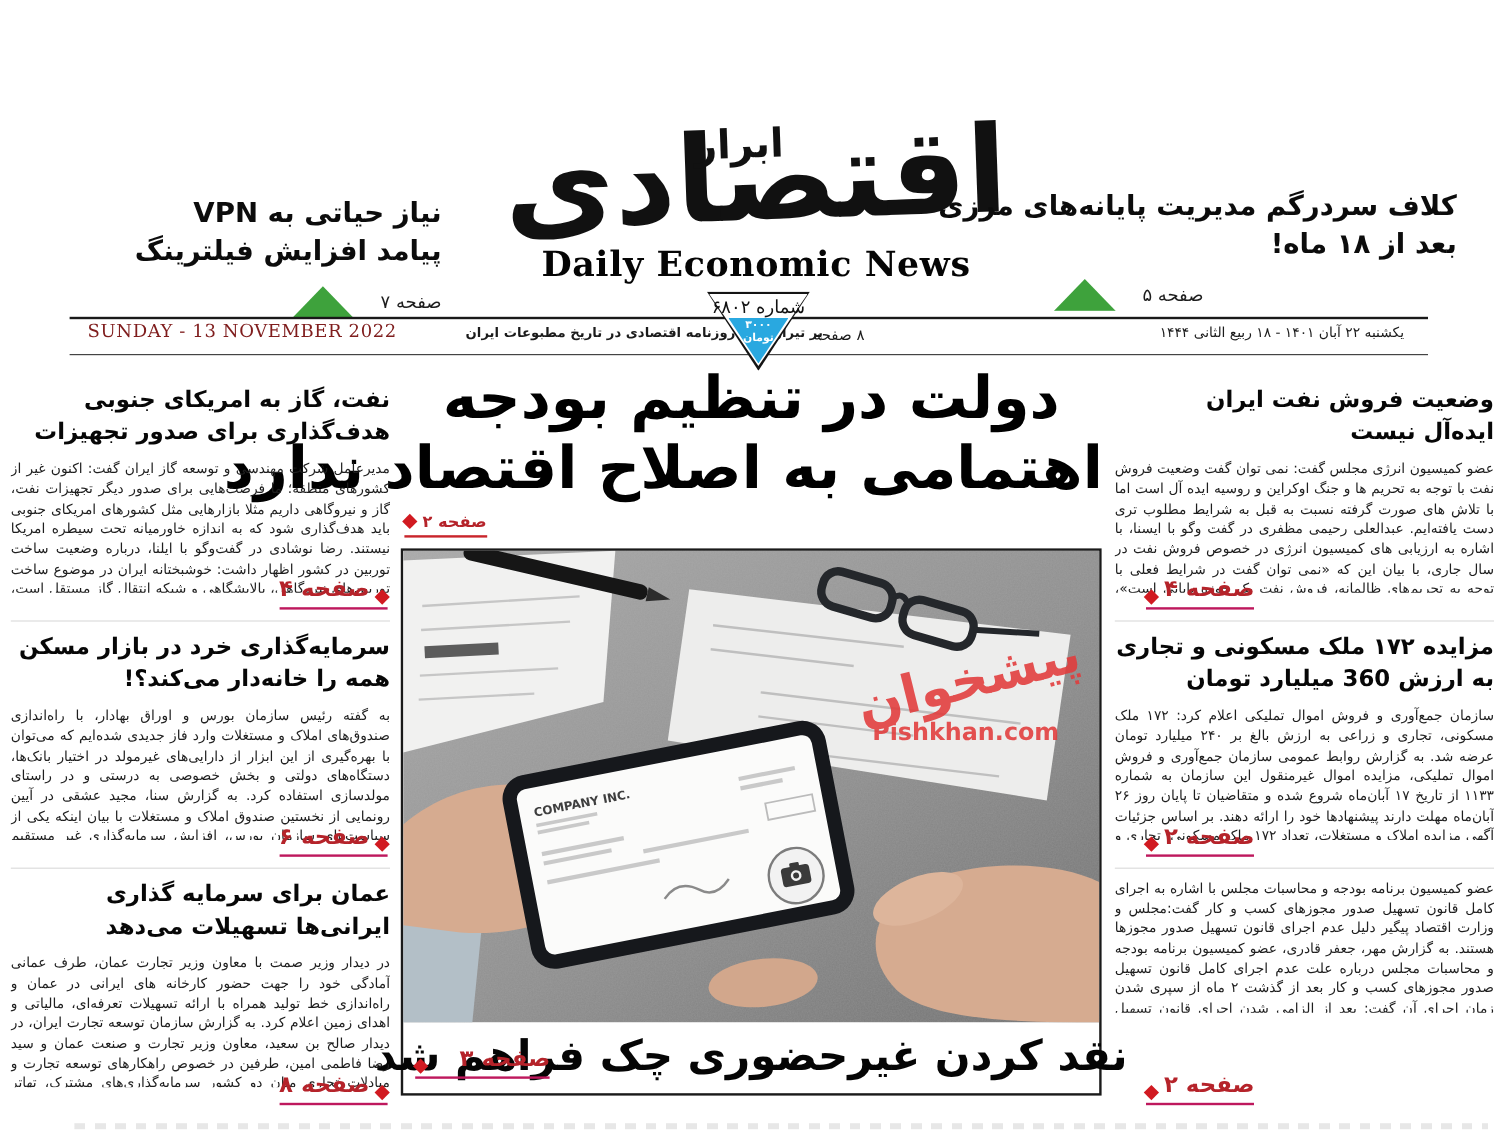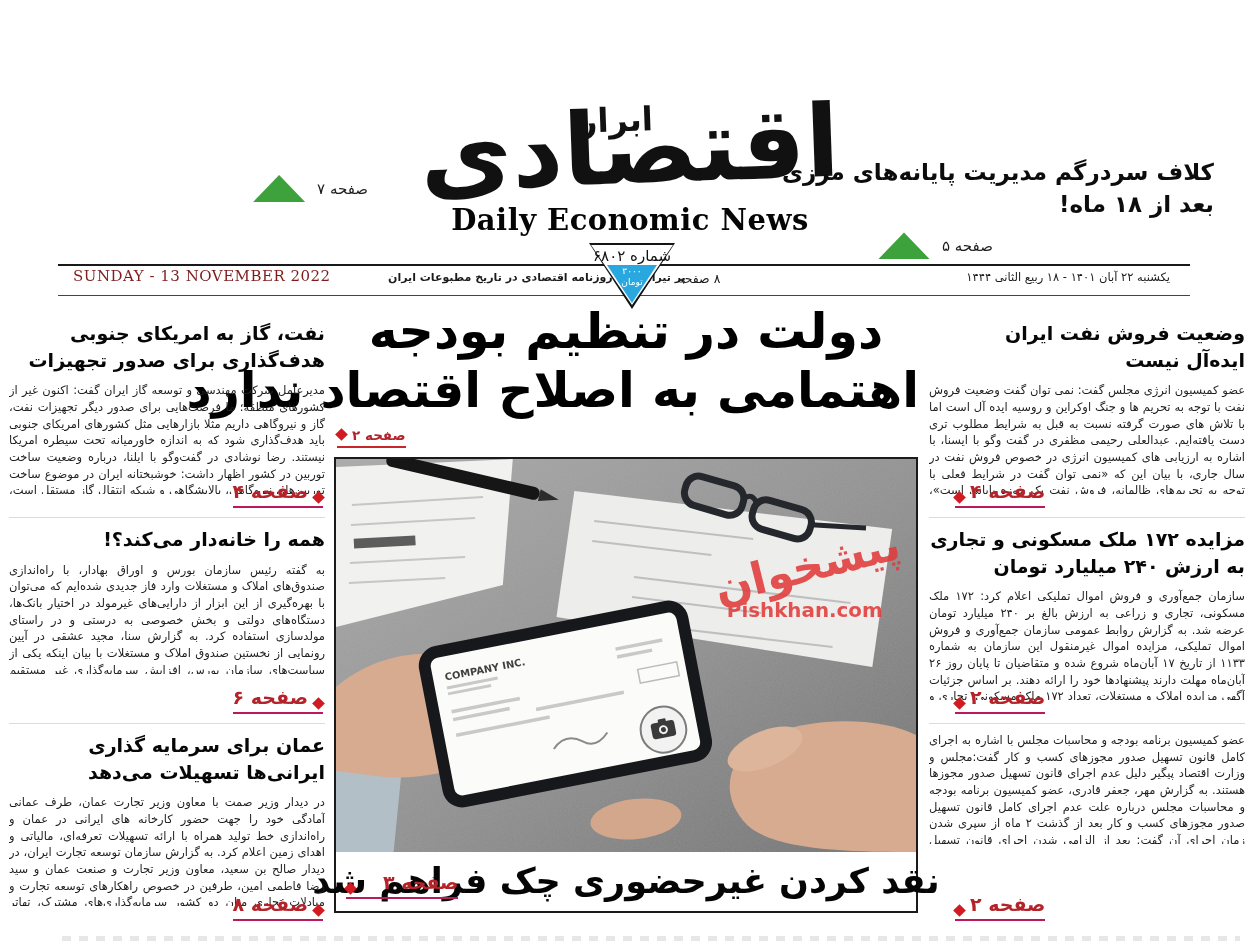--- a/index.html
+++ b/index.html
@@ -4,21 +4,21 @@
 <style>
   html,body{margin:0;padding:0;}
   body{width:1250px;height:946px;background:#ffffff;position:relative;overflow:hidden;
        font-family:"DejaVu Sans",sans-serif;color:#111;}
   .abs{position:absolute;}
   .fa{direction:rtl;unicode-bidi:plaintext;}
 
   
   .corner{position:absolute;}
   .corner .title{font-weight:bold;font-size:23px;line-height:1.38;color:#0c0c0c;text-align:right;white-space:nowrap;}
-  .marker-green{display:flex;align-items:center;gap:12px;margin-top:12px;}
+  .marker-green{display:flex;align-items:center;gap:22px;margin-top:12px;}
   .tri-green{width:52px;height:27px;background:#3ea23c;clip-path:polygon(50% 0,100% 100%,0 100%);}
   .pg-label{font-size:15px;color:#1d1d1d;}
   #corner-left{left:46px;top:163px;width:322px;}
   #corner-left .marker-green{justify-content:flex-end;}
   #corner-right{left:878px;top:157px;width:336px;}
   #corner-right .marker-green{justify-content:flex-start;}
 
   
   #masthead{left:398px;top:96px;width:464px;text-align:center;}
   .logo-wrap{position:relative;display:inline-block;transform:rotate(-2deg);}
@@ -26,21 +26,21 @@
   .logo-small{position:absolute;top:4px;left:38%;font-size:33px;font-weight:bold;}
   .logo-en{font-family:"DejaVu Serif",serif;font-size:29px;font-weight:bold;letter-spacing:.5px;margin-top:2px;color:#050505;}
 
   
   #issue-badge{left:589px;top:243px;width:86px;height:66px;z-index:6;}
   .tri-outer{position:absolute;inset:0;background:#141414;clip-path:polygon(0 0,100% 0,50% 100%);}
   .tri-inner{position:absolute;left:2px;right:2px;top:2px;bottom:4px;background:#fff;clip-path:polygon(0 0,100% 0,50% 100%);}
   .badge-issue{position:absolute;top:4px;left:0;right:0;text-align:center;font-size:15px;color:#111;}
   .tri-blue{position:absolute;top:22px;left:50%;transform:translateX(-50%);width:50px;height:38px;
             background:#29a8e0;clip-path:polygon(0 0,100% 0,50% 100%);color:#fff;text-align:center;
-            font-size:9px;line-height:1.25;padding-top:1px;box-sizing:border-box;}
+            font-size:9px;line-height:1.25;padding-top:1px;box-sizing:border-box;font-weight:bold;}
 
   
   .rule-top{left:58px;top:264px;width:1132px;height:2px;background:#191919;}
   .rule-bot{left:58px;top:295px;width:1132px;height:1px;background:#444;}
   #date-en{left:73px;top:267px;font-family:"DejaVu Serif",serif;font-size:15px;letter-spacing:.5px;color:#7f1d1d;}
   #slogan{left:388px;top:271px;font-size:11px;font-weight:bold;color:#1b1b1b;white-space:nowrap;}
   #pages-count{left:678px;top:271px;font-size:12.5px;color:#1b1b1b;}
   #date-fa{right:80px;top:270px;font-size:11.5px;color:#1b1b1b;white-space:nowrap;}
 
   
@@ -72,20 +72,24 @@
   .caption-row .red-marker{position:absolute;left:10px;bottom:10px;gap:28px;}
 
   
   #ghost{left:62px;top:936px;width:1178px;height:5px;opacity:.5;
          background:repeating-linear-gradient(90deg,#cfcfcf 0 9px,transparent 9px 17px);}
 </style>
 </head>
 <body>
 
 <div class="corner" id="corner-left">
+  <div class="title fa">
+    <div>نیاز حیاتی به VPN</div>
+    <div>پیامد افزایش فیلترینگ</div>
+  </div>
   <div class="marker-green">
     <span class="tri-green"></span>
     <span class="pg-label fa">صفحه ۷</span>
   </div>
 </div>
 
 <div class="abs" id="masthead">
   <div class="logo-wrap">
     <div class="logo-main fa">اقتصادی</div>
     <div class="logo-small fa">ابرار</div>
@@ -238,21 +242,21 @@
     </h3>
     <p class="body fa">عضو کمیسیون انرژی مجلس گفت: نمی توان گفت وضعیت فروش نفت با توجه به تحریم ها و جنگ اوکراین و روسیه ایده آل است اما با تلاش های صورت گرفته نسبت به قبل به شرایط مطلوب تری دست یافته‌ایم. عبدالعلی رحیمی مظفری در گفت وگو با ایسنا، با اشاره به ارزیابی های کمیسیون انرژی در خصوص فروش نفت در سال جاری، با بیان این که «نمی توان گفت در شرایط فعلی با توجه به تحریم‌های ظالمانه، فروش نفت یک حوزه پایایی است»، تصریح کرد: بعد از حمله روسیه ...</p>
     <div class="red-marker mk-left">
       <span class="diamond"></span>
       <span class="fa">صفحه ۴</span>
     </div>
   </article>
   <article class="article">
     <h3 class="t fa">
       <div>مزایده ۱۷۲ ملک مسکونی و تجاری</div>
-      <div>به ارزش ۲۴۰ میلیارد تومان</div>
+      <div>به ارزش 360 میلیارد تومان</div>
     </h3>
     <p class="body fa">سازمان جمع‌آوری و فروش اموال تملیکی اعلام کرد: ۱۷۲ ملک مسکونی، تجاری و زراعی به ارزش بالغ بر ۲۴۰ میلیارد تومان عرضه شد. به گزارش روابط عمومی سازمان جمع‌آوری و فروش اموال تملیکی، مزایده اموال غیرمنقول این سازمان به شماره ۱۱۳۳ از تاریخ ۱۷ آبان‌ماه شروع شده و متقاضیان تا پایان روز ۲۶ آبان‌ماه مهلت دارند پیشنهادها خود را ارائه دهند. بر اساس جزئیات آگهی مزایده املاک و مستغلات، تعداد ۱۷۲ ملک مسکونی، تجاری و زراعی به ارزش بالغ بر ۲۴۰ میلیارد تومان ...</p>
     <div class="red-marker mk-left">
       <span class="diamond"></span>
       <span class="fa">صفحه ۲</span>
     </div>
   </article>
   <article class="article last">
     <p class="body fa">عضو کمیسیون برنامه بودجه و محاسبات مجلس با اشاره به اجرای کامل قانون تسهیل صدور مجوزهای کسب و کار گفت:مجلس و وزارت اقتصاد پیگیر دلیل عدم اجرای قانون تسهیل صدور مجوزها هستند. به گزارش مهر، جعفر قادری، عضو کمیسیون برنامه بودجه و محاسبات مجلس درباره علت عدم اجرای کامل قانون تسهیل صدور مجوزهای کسب و کار بعد از گذشت ۲ ماه از سپری شدن زمان اجرای آن گفت: بعد از الزامی شدن اجرای قانون تسهیل صدور مجوزهای کسب و کار برخی ...</p>
     <div class="red-marker mk-left">
@@ -269,20 +273,21 @@
       <div>هدف‌گذاری برای صدور تجهیزات</div>
     </h3>
     <p class="body fa">مدیرعامل شرکت مهندسی و توسعه گاز ایران گفت: اکنون غیر از کشورهای منطقه؛ ما فرصت‌هایی برای صدور دیگر تجهیزات نفت، گاز و نیروگاهی داریم مثلا بازارهایی مثل کشورهای امریکای جنوبی باید هدف‌گذاری شود که به اندازه خاورمیانه تحت سیطره امریکا نیستند. رضا نوشادی در گفت‌وگو با ایلنا، درباره وضعیت ساخت توربین در کشور اظهار داشت: خوشبختانه ایران در موضوع ساخت توربین‌های نیروگاهی، پالایشگاهی و شبکه انتقال گاز مستقل است، در این خصوص ...</p>
     <div class="red-marker mk-right">
       <span class="diamond"></span>
       <span class="fa">صفحه ۴</span>
     </div>
   </article>
   <article class="article">
     <h3 class="t fa">
+      <div>سرمایه‌گذاری خرد در بازار مسکن</div>
       <div>همه را خانه‌دار می‌کند؟!</div>
     </h3>
     <p class="body fa">به گفته رئیس سازمان بورس و اوراق بهادار، با راه‌اندازی صندوق‌های املاک و مستغلات وارد فاز جدیدی شده‌ایم که می‌توان با بهره‌گیری از این ابزار از دارایی‌های غیرمولد در اختیار بانک‌ها، دستگاه‌های دولتی و بخش خصوصی به درستی و در راستای مولدسازی استفاده کرد. به گزارش سنا، مجید عشقی در آیین رونمایی از نخستین صندوق املاک و مستغلات با بیان اینکه یکی از سیاست‌های سازمان بورس، افزایش سرمایه‌گذاری غیر مستقیم بوده است ...</p>
     <div class="red-marker mk-right">
       <span class="diamond"></span>
       <span class="fa">صفحه ۶</span>
     </div>
   </article>
   <article class="article last">
     <h3 class="t fa">

